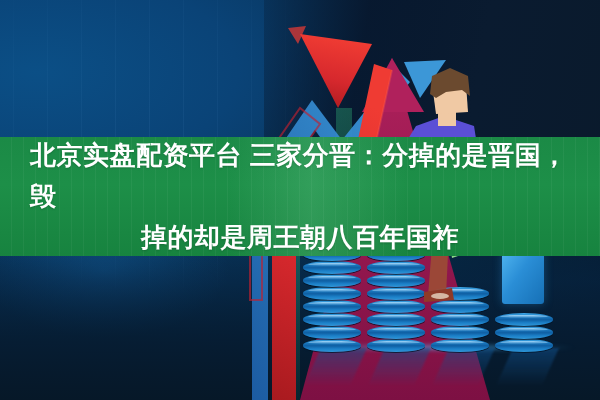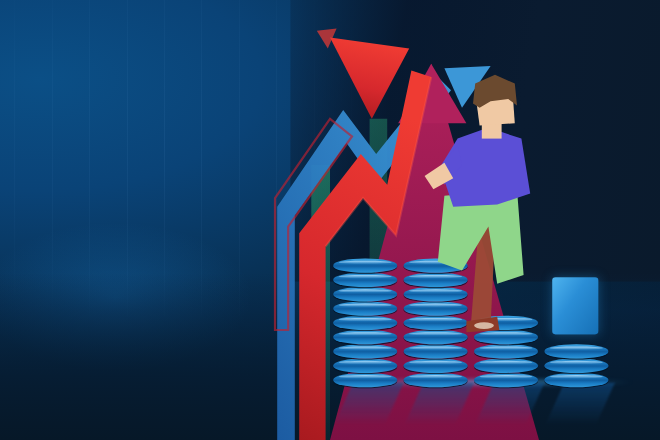--- a/index.html
+++ b/index.html
@@ -288,14 +288,21 @@
     <path d="M402 150 L416 132 L420 150 L404 168 Z" fill="#5b4fd6"></path>
 
     <path d="M386 160 L404 148 L412 162 L394 172 Z" fill="#f0c9a4"></path>
 
     <path d="M438 108 L456 108 L456 126 L438 126 Z" fill="#f0c9a4"></path>
     <path d="M432 84 L466 84 L468 112 L436 114 Z" fill="#f0c9a4"></path>
 
     <path d="M430 94 L432 76 L450 68 L468 76 L470 96 L462 90 L446 92 L436 98 Z" fill="#6b4a2f"></path>
   </svg>
 
+  <div class="banner">
+    <div class="banner-sheen"></div>
+    <div class="banner-title">
+      <span class="line line1">北京实盘配资平台 三家分晋：分掉的是晋国，毁</span>
+      <span class="line line2">掉的却是周王朝八百年国祚</span>
+    </div>
+  </div>
 
 </div>
 
 </body></html>

